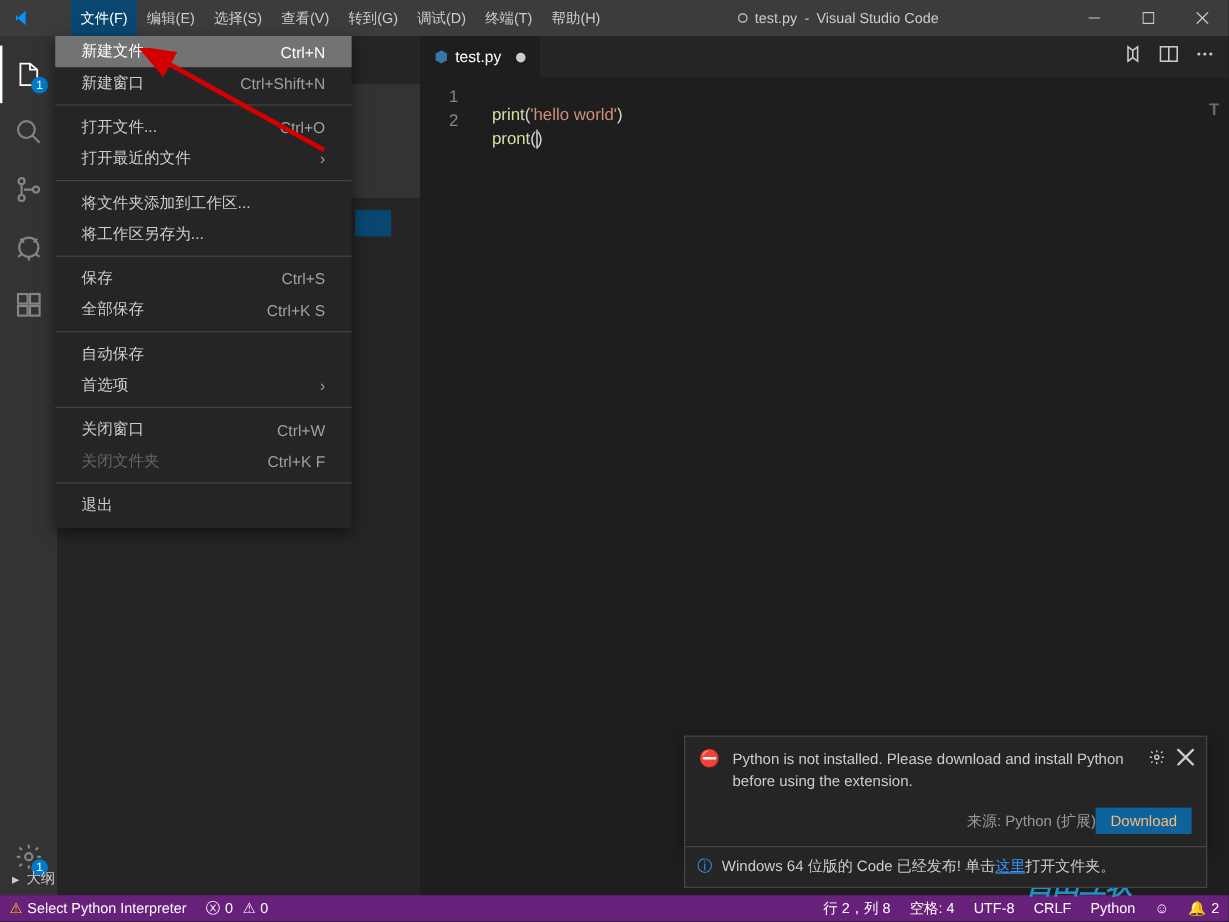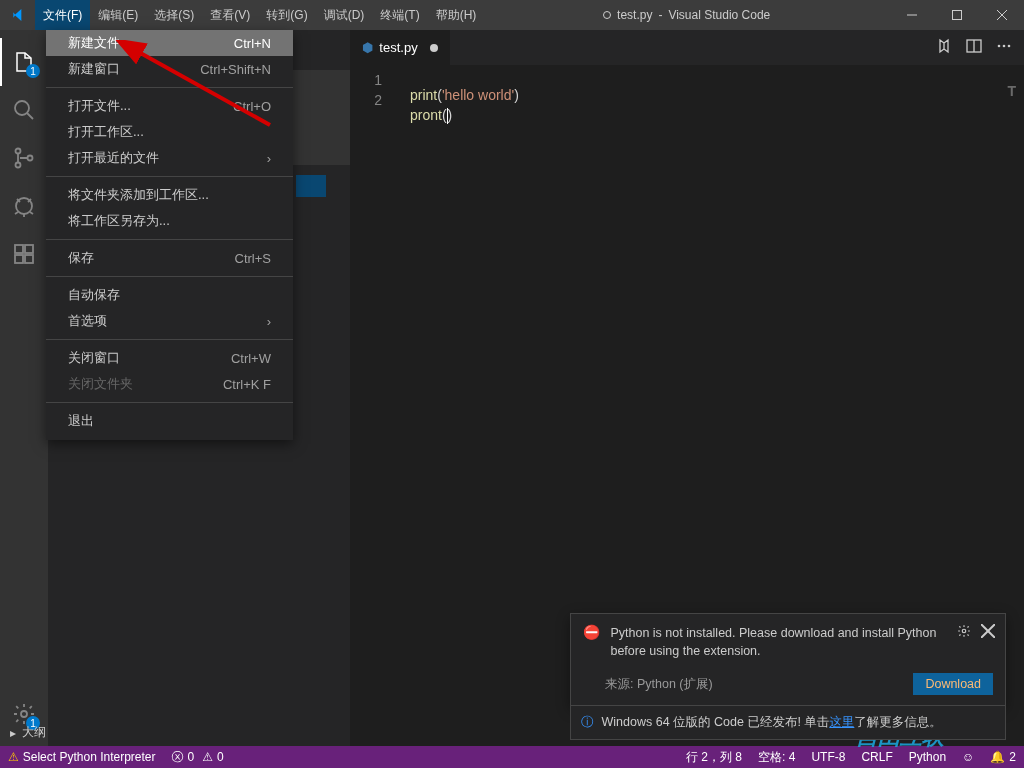--- a/index.html
+++ b/index.html
@@ -1,19 +1,19 @@
 <!DOCTYPE html>
 <html><head>
 <meta charset="utf-8">
 <style>
 * { margin: 0; padding: 0; box-sizing: border-box; font-family: "Segoe UI", "Microsoft YaHei", sans-serif; }
 body { width: 1024px; height: 768px; background: #1e1e1e; color: #ccc; overflow: hidden; position: relative; }
 
 
-.titlebar { height: 30px; background: #3c3c3c; display: flex; align-items: center; font-size: 12px; color: #ccc; }
+.titlebar { height: 30px; background: #3c3c3c; display: flex; align-items: center; font-size: 12px; color: #ccc; gap: 24px; }
 .titlebar .logo { width: 35px; display: flex; justify-content: center; }
 .titlebar .logo svg { width: 16px; height: 16px; }
 .menuitems { display: flex; }
 .menuitems .mi { padding: 0 8px; height: 30px; line-height: 30px; cursor: pointer; }
 .menuitems .mi.active { background: #094771; color: #fff; }
 .titlebar .title { flex: 1; text-align: center; display: flex; justify-content: center; align-items: center; gap: 6px; color: #ccc; }
 .dot { width: 8px; height: 8px; border-radius: 50%; border: 1px solid #ccc; display: inline-block; }
 .winbtns { display: flex; }
 .winbtn { width: 45px; height: 30px; display: flex; justify-content: center; align-items: center; color: #ccc; }
 .winbtn svg { width: 10px; height: 10px; }
@@ -64,21 +64,21 @@
 .par { color: #d4d4d4; }
 .cursor { display: inline-block; width: 1px; height: 16px; background: #fff; vertical-align: middle; }
 .minimapT { position: absolute; right: 8px; top: 18px; color: #6a6a6a; font-weight: bold; font-size: 14px; }
 
 
 .notif { position: absolute; right: 18px; bottom: 62px; width: 436px; background: #252526; border: 1px solid #454545; box-shadow: 0 4px 12px rgba(0,0,0,.4); font-size: 12.5px; z-index: 40; }
 .notif .row1 { display: flex; align-items: flex-start; padding: 10px 10px 6px 12px; gap: 10px; }
 .notif .erricon { color: #f14c4c; font-size: 14px; }
 .notif .msg { flex: 1; color: #ccc; line-height: 1.5; }
 .notif .ctrl { display: flex; gap: 10px; color: #ccc; }
-.notif .row2 { display: flex; justify-content: space-between; align-items: center; padding: 6px 12px 10px 34px; }
+.notif .row2 { display: flex; justify-content: flex-end; align-items: center; padding: 6px 12px 10px 34px; }
 .notif .src { color: #999; }
 .notif .dlbtn { background: #0e639c; color: #fdba74; padding: 4px 12px; border: none; font-size: 12.5px; cursor: pointer; }
 
 .notif2 { position: absolute; right: 18px; bottom: 28px; width: 436px; background: #252526; border: 1px solid #454545; padding: 8px 10px; font-size: 12.5px; display: flex; align-items: center; gap: 8px; z-index: 40; }
 .notif2 .infoicon { color: #3794ff; }
 .notif2 .lnk { color: #3794ff; text-decoration: underline; }
 
 
 .watermark { position: absolute; right: 18px; bottom: 12px; z-index: 35; pointer-events: none; opacity: 0.85; }
 
@@ -195,37 +195,38 @@
     <div class="ditem">
       <span>新建窗口</span>
       <span class="sc">Ctrl+Shift+N</span>
     </div>
     <div class="dsep"></div>
     <div class="ditem">
       <span>打开文件...</span>
       <span class="sc">Ctrl+O</span>
     </div>
     <div class="ditem">
-      <span>打开工作区...</span>
-    </div>
-    <div class="ditem">
       <span>打开最近的文件</span>
       <span class="dchev">›</span>
     </div>
     <div class="dsep"></div>
     <div class="ditem">
       <span>将文件夹添加到工作区...</span>
     </div>
     <div class="ditem">
       <span>将工作区另存为...</span>
     </div>
     <div class="dsep"></div>
     <div class="ditem">
       <span>保存</span>
       <span class="sc">Ctrl+S</span>
+    </div>
+    <div class="ditem">
+      <span>全部保存</span>
+      <span class="sc">Ctrl+K S</span>
     </div>
     <div class="dsep"></div>
     <div class="ditem">
       <span>自动保存</span>
     </div>
     <div class="ditem">
       <span>首选项</span>
       <span class="dchev">›</span>
     </div>
     <div class="dsep"></div>
@@ -303,21 +304,21 @@
   </div>
   <div class="row2">
     <span class="src">来源: Python (扩展)</span>
     <button class="dlbtn">Download</button>
   </div>
 </div>
 
 <div class="notif2">
   <span class="infoicon">ⓘ</span>
   <div>
-    <span>Windows 64 位版的 Code 已经发布! 单击</span><a class="lnk">这里</a><span>了解更多信息。</span>
+    <span>Windows 64 位版的 Code 已经发布! 单击</span><a class="lnk">这里</a><span>打开文件夹。</span>
   </div>
 </div>
 
 <svg class="watermark" width="150" height="40">
   <text x="0" y="28" font-size="22" font-weight="bold" fill="#1ba8e0" font-style="italic">自由互联</text>
   <ellipse cx="8" cy="8" rx="14" ry="6" fill="none" stroke="#f5a623" stroke-width="2" transform="rotate(-20 8 8)"></ellipse>
 </svg>
 
 <div class="statusbar">
   <div class="sitem">

